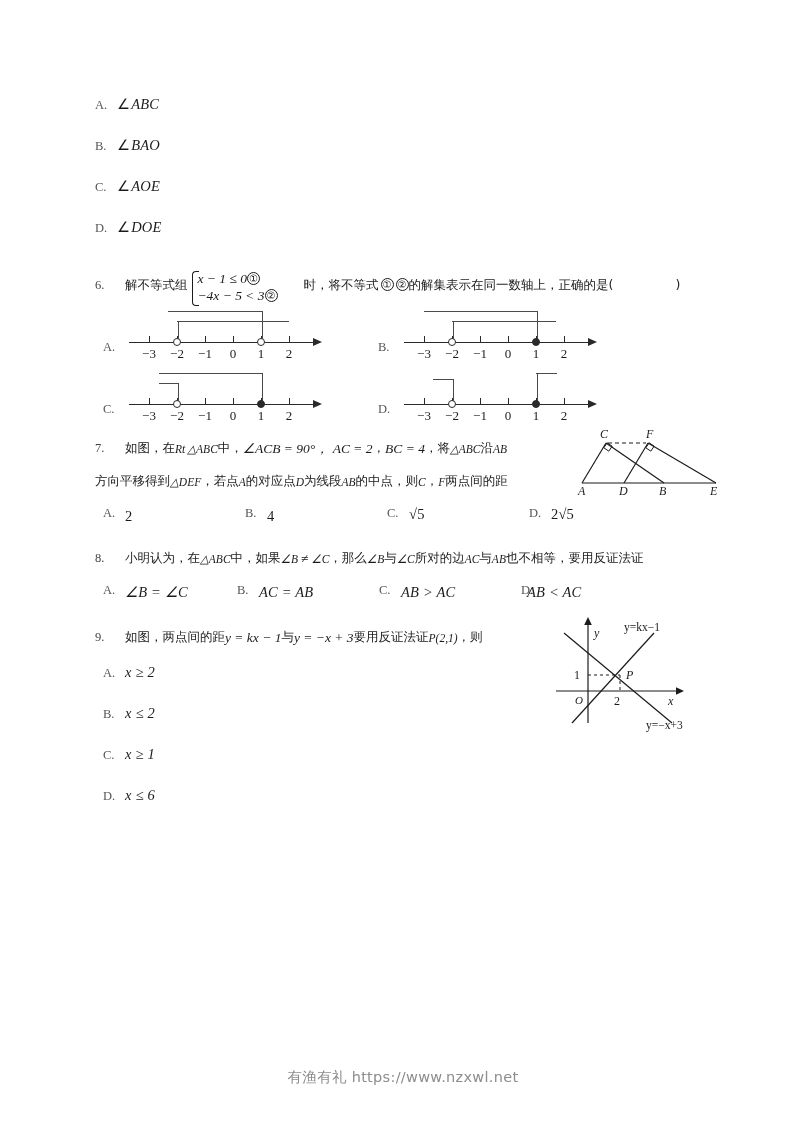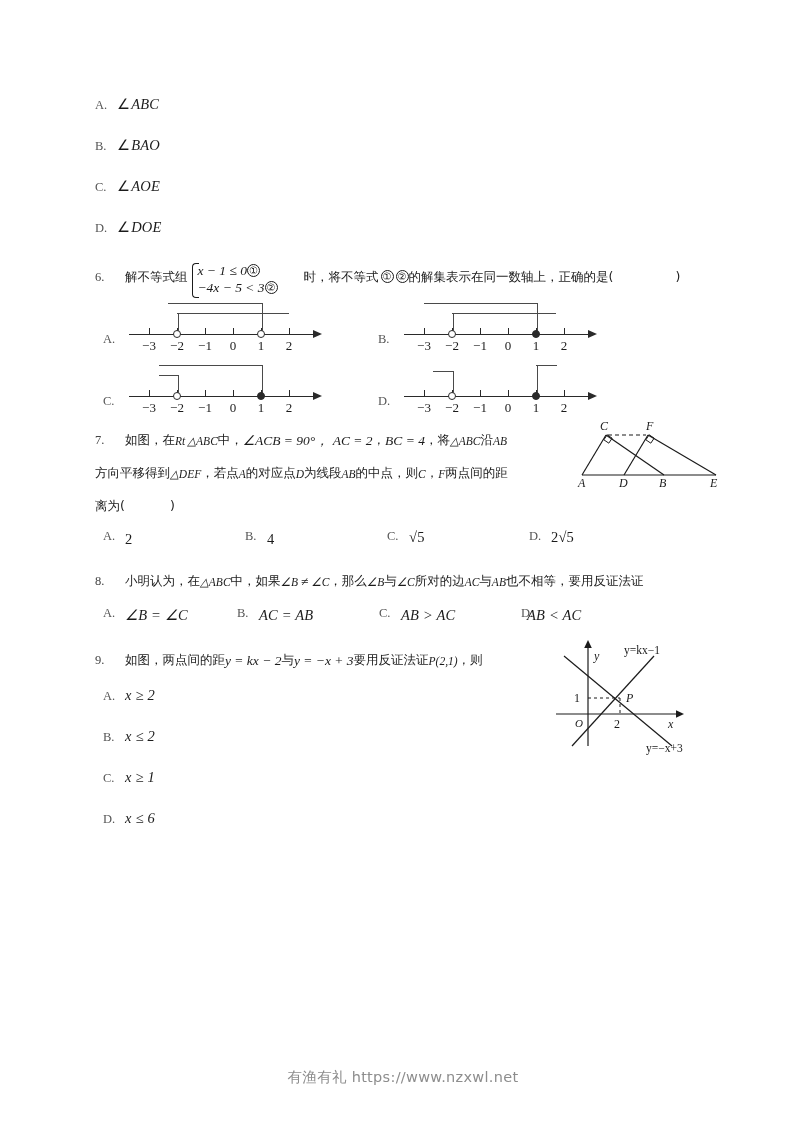--- a/index.html
+++ b/index.html
@@ -231,21 +231,21 @@
       <div class="opt-row">
         <span class="opt-letter">C.</span>
         <span class="opt-body ang">AOE</span>
       </div>
       <div class="opt-row">
         <span class="opt-letter">D.</span>
         <span class="opt-body ang">DOE</span>
       </div>
     </div>
 
-    <div class="q" style="margin-top:2px; line-height:20px;">
+    <div class="q" style="margin-top:10px; line-height:20px;">
       <span class="q-num">6.</span><span class="cn">解不等式组</span><span class="sys"><div><span>x − 1 ≤ 0</span><span class="circnum tight">①</span></div><div><span>−4x − 5 &lt; 3</span><span class="circnum tight">②</span></div></span><span class="cn" style="margin-left:24px;">时，将不等式</span><span class="circnum">①</span><span class="circnum">②</span><span class="cn">的解集表示在同一数轴上，正确的是(</span><span class="cn" style="margin-left:62px;">)</span>
     </div>
 
     <div class="nl-grid">
 
       <div class="nl-cell" style="left:8px; top:0;">
         <span class="nl-label">A.</span>
         <div class="nl-fig">
           <div class="axis"></div>
           <div class="arrow"></div>
@@ -368,21 +368,20 @@
             <text x="70" y="13" font-family="Liberation Serif, serif" font-style="italic" font-size="12" fill="#1b1b1b">F</text>
             <text x="2" y="70" font-family="Liberation Serif, serif" font-style="italic" font-size="12" fill="#1b1b1b">A</text>
             <text x="43" y="70" font-family="Liberation Serif, serif" font-style="italic" font-size="12" fill="#1b1b1b">D</text>
             <text x="83" y="70" font-family="Liberation Serif, serif" font-style="italic" font-size="12" fill="#1b1b1b">B</text>
             <text x="134" y="70" font-family="Liberation Serif, serif" font-style="italic" font-size="12" fill="#1b1b1b">E</text>
           </svg>
         </div>
       </div>
 
       <div><span class="cn">方向平移得到</span><span class="mi sub-sm">△DEF</span><span class="cn">，若点</span><span class="mi sub-sm">A</span><span class="cn">的对应点</span><span class="mi sub-sm">D</span><span class="cn">为线段</span><span class="mi sub-sm">AB</span><span class="cn">的中点，则</span><span class="mi sub-sm">C</span><span class="cn">，</span><span class="mi sub-sm">F</span><span class="cn">两点间的距</span></div>
-      <div><span class="cn">离为(</span><span class="cn" style="margin-left:45px;">)</span></div>
     </div>
 
     <div style="position:relative; height:34px; margin-top:4px;">
       <span class="opt-letter" style="position:absolute; left:8px; top:4px;">A.</span>
       <span class="opt-body" style="position:absolute; left:30px; top:6px; font-style:normal;">2</span>
       <span class="opt-letter" style="position:absolute; left:150px; top:4px;">B.</span>
       <span class="opt-body" style="position:absolute; left:172px; top:6px; font-style:normal;">4</span>
       <span class="opt-letter" style="position:absolute; left:292px; top:4px;">C.</span>
       <span class="opt-body" style="position:absolute; left:314px; top:4px; font-style:normal;">√5</span>
       <span class="opt-letter" style="position:absolute; left:434px; top:4px;">D.</span>
@@ -399,21 +398,21 @@
       <span class="opt-letter" style="position:absolute; left:142px; top:4px;">B.</span>
       <span class="opt-body" style="position:absolute; left:164px; top:5px;">AC = AB</span>
       <span class="opt-letter" style="position:absolute; left:284px; top:4px;">C.</span>
       <span class="opt-body" style="position:absolute; left:306px; top:5px;">AB &gt; AC</span>
       <span class="opt-letter" style="position:absolute; left:426px; top:4px;">D.</span>
       <span class="opt-body" style="position:absolute; left:432px; top:5px;">AB &lt; AC</span>
     </div>
 
     <div class="q" style="margin-top:6px;">
       <div style="position:relative;">
-        <span class="q-num">9.</span><span class="cn">如图，两点间的距</span><span class="mi">y = kx − 2</span><span class="cn">与</span><span class="mi">y = −x + 3</span><span class="cn">要用反证法证</span><span class="mi sub-sm">P(2,1)</span><span class="cn">，则</span>
+        <span class="q-num">9.</span><span class="cn">如图，两点间的距</span><span class="mi">y = kx − 1</span><span class="cn">与</span><span class="mi">y = −x + 3</span><span class="cn">要用反证法证</span><span class="mi sub-sm">P(2,1)</span><span class="cn">，则</span>
 
         
         <div class="fig-coord">
           <svg width="165" height="122" viewBox="0 0 165 122">
 
             <line x1="38" y1="112" x2="38" y2="12" stroke="#1b1b1b" stroke-width="1.2"></line>
             <polygon points="38,6 34.2,14 41.8,14" fill="#1b1b1b"></polygon>
 
             <line x1="6" y1="80" x2="128" y2="80" stroke="#1b1b1b" stroke-width="1.2"></line>
             <polygon points="134,80 126,76.2 126,83.8" fill="#1b1b1b"></polygon>

